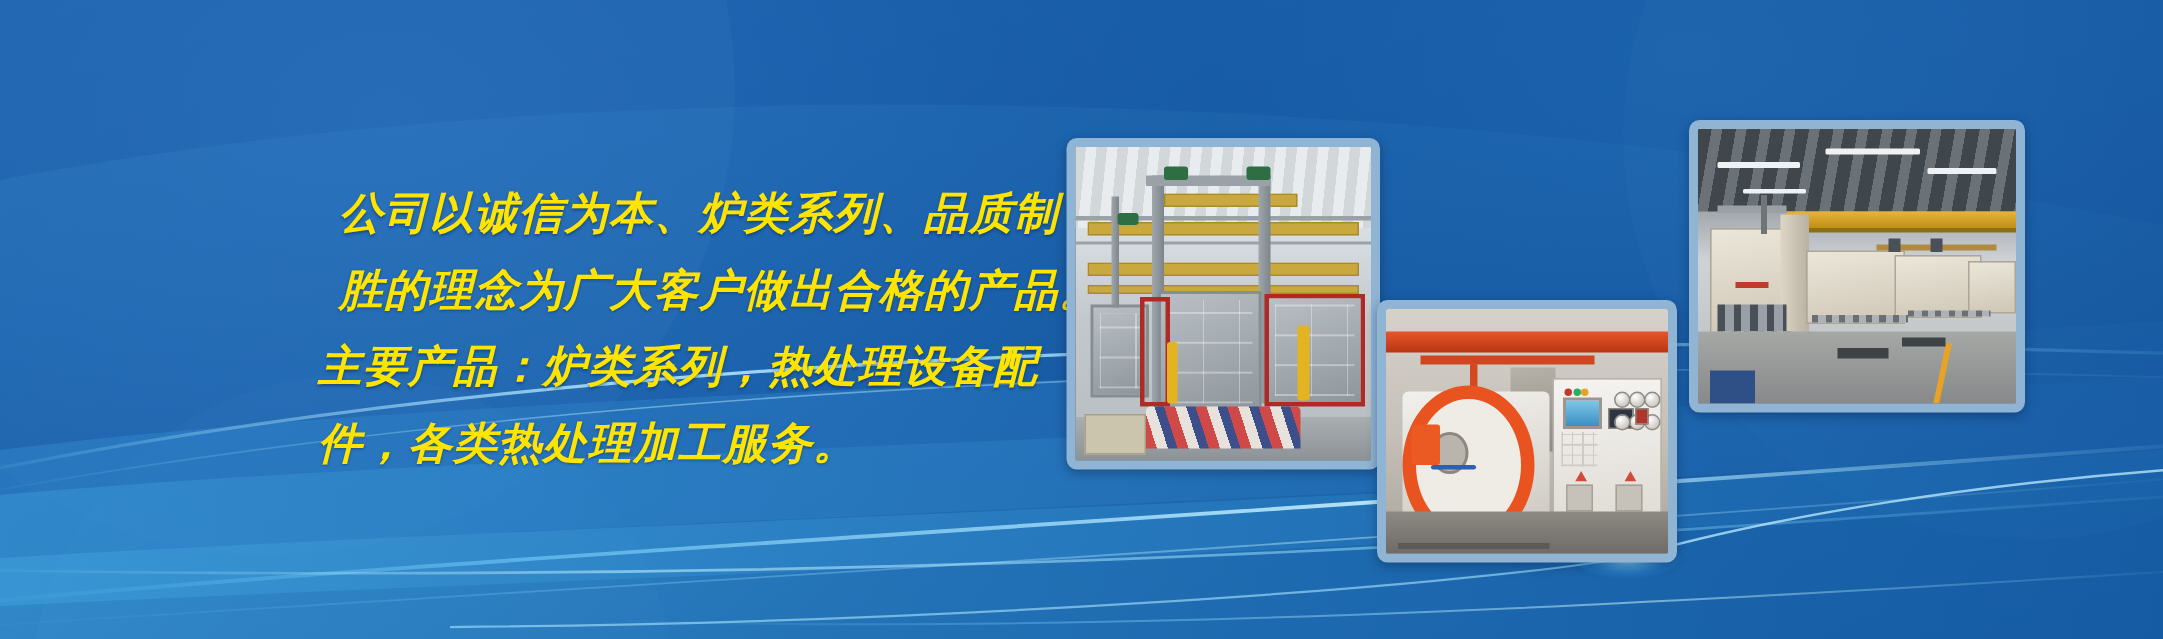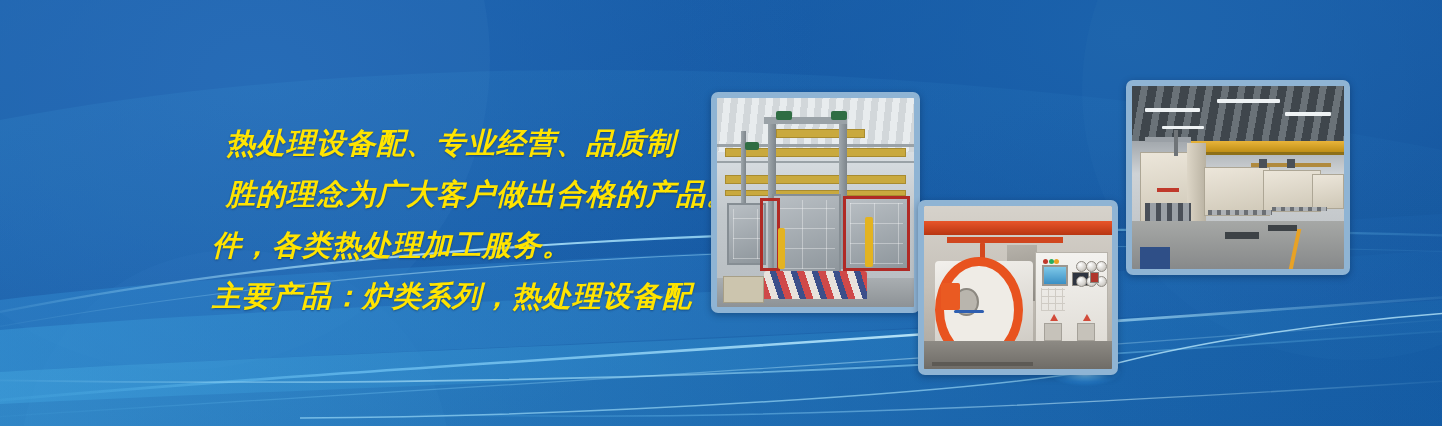--- a/index.html
+++ b/index.html
@@ -236,24 +236,24 @@
     <path d="M-20,418 C340,394 800,370 1462,318" fill="none" stroke="url(#hairline2)" stroke-width="1.2" opacity="0.5"></path>
     <path d="M1462,330 C1120,352 700,392 -20,380" fill="none" stroke="url(#hairline)" stroke-width="1.8" opacity="0.7"></path>
     <path d="M1462,380 C1180,398 760,424 420,414" fill="none" stroke="url(#hairline2)" stroke-width="1.4" opacity="0.6"></path>
     <path d="M1085,372 C1180,344 1320,322 1462,312" fill="none" stroke="#bfeeff" stroke-width="1.6" opacity="0.75"></path>
     <path d="M1085,372 C960,392 620,416 300,418" fill="none" stroke="#a9e6ff" stroke-width="1.5" opacity="0.6"></path>
   </svg>
 
   <div class="glow-dot"></div>
 
   <div class="copy">
-    <div class="copy-line indent">热处理设备配、专业经营、品质制</div>
+    <div class="copy-line indent">公司以诚信为本、炉类系列、品质制</div>
     <div class="copy-line indent">胜的理念为广大客户做出合格的产品。</div>
+    <div class="copy-line">主要产品：炉类系列，热处理设备配</div>
     <div class="copy-line">件，各类热处理加工服务。</div>
-    <div class="copy-line">主要产品：炉类系列，热处理设备配</div>
   </div>
 
   <div class="photo" id="photo-furnace-bank">
     <div class="scene">
       <div class="s1-sky"></div>
       <div class="s1-roof"></div>
       <div class="s1-beam" style="left:0;top:22%;width:100%;height:3px;"></div>
       <div class="s1-beam" style="left:0;top:30%;width:100%;height:2px;"></div>
 
       <div class="s1-rack" style="left:4%;top:24%;width:92%;height:4%;"></div>

